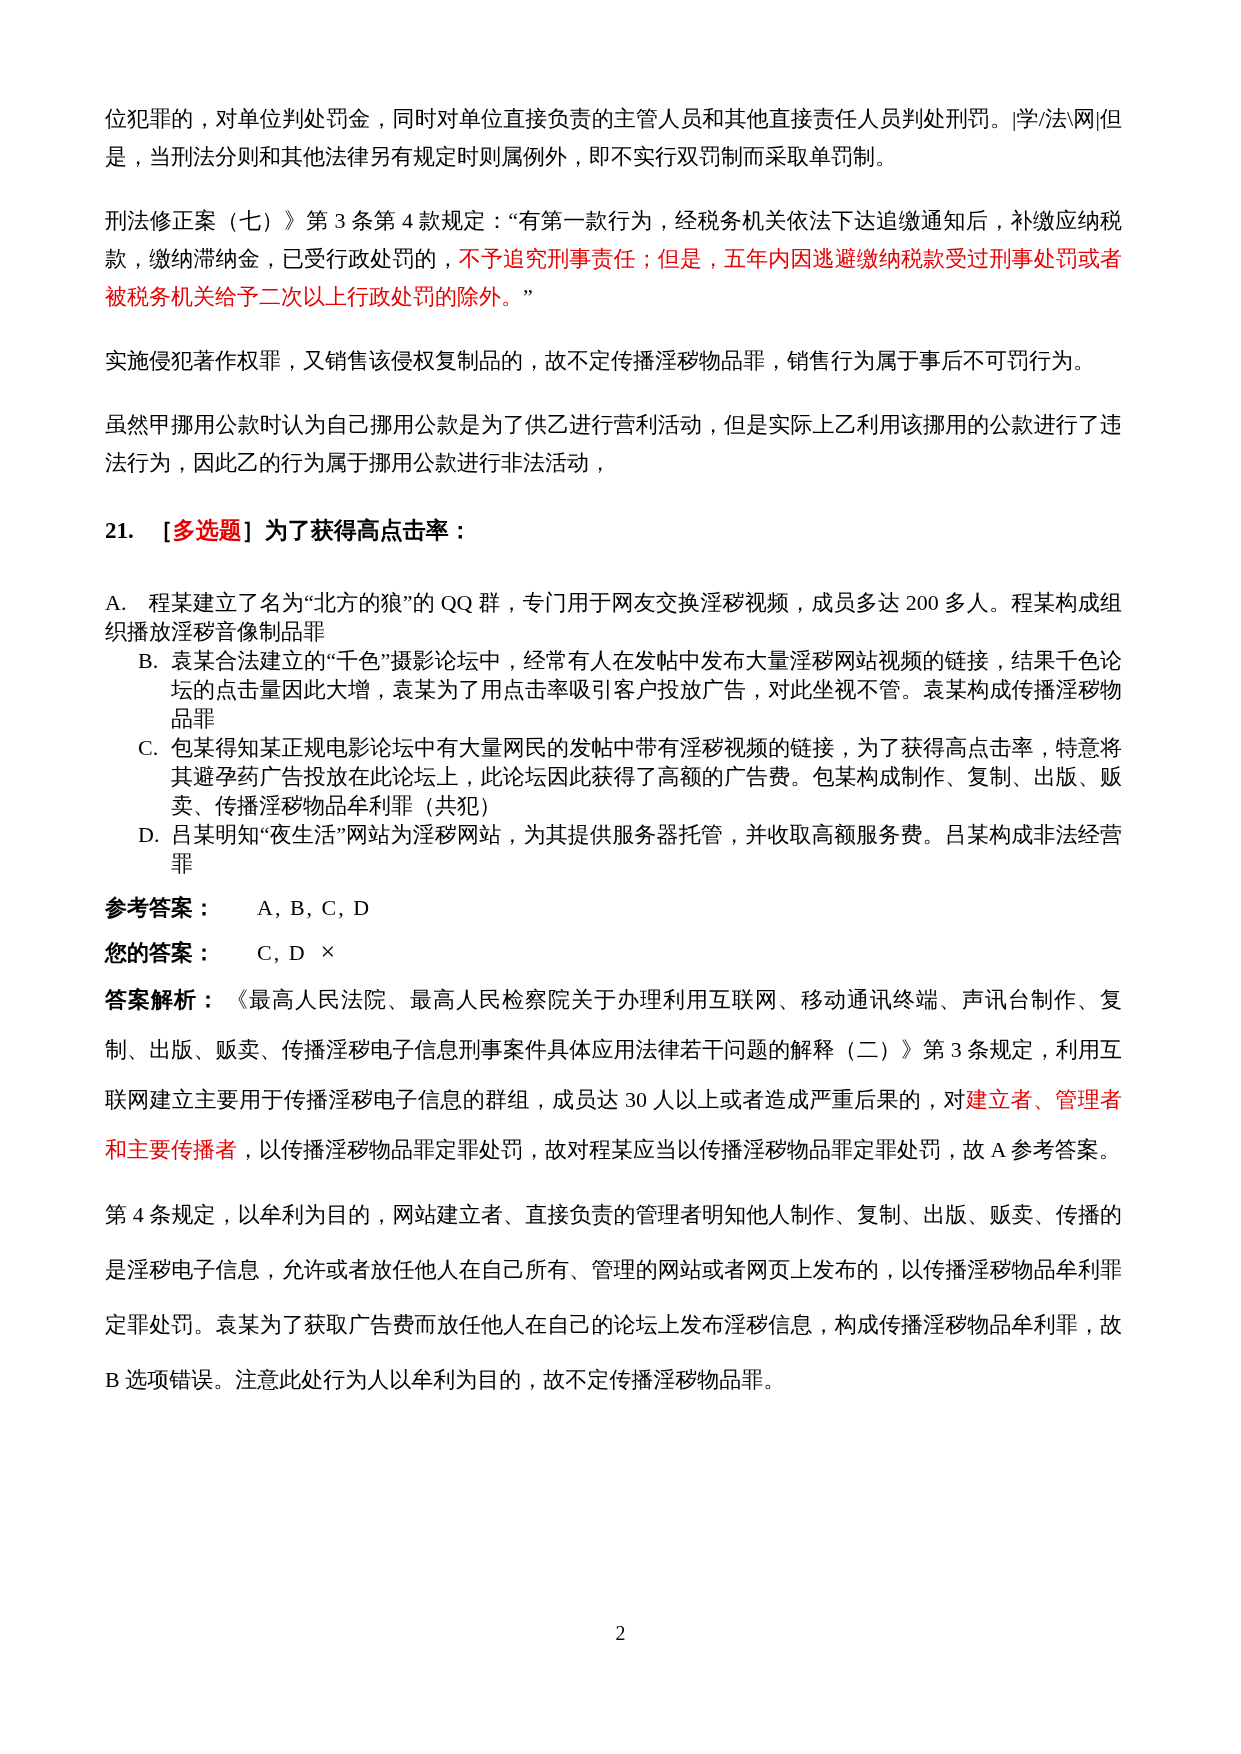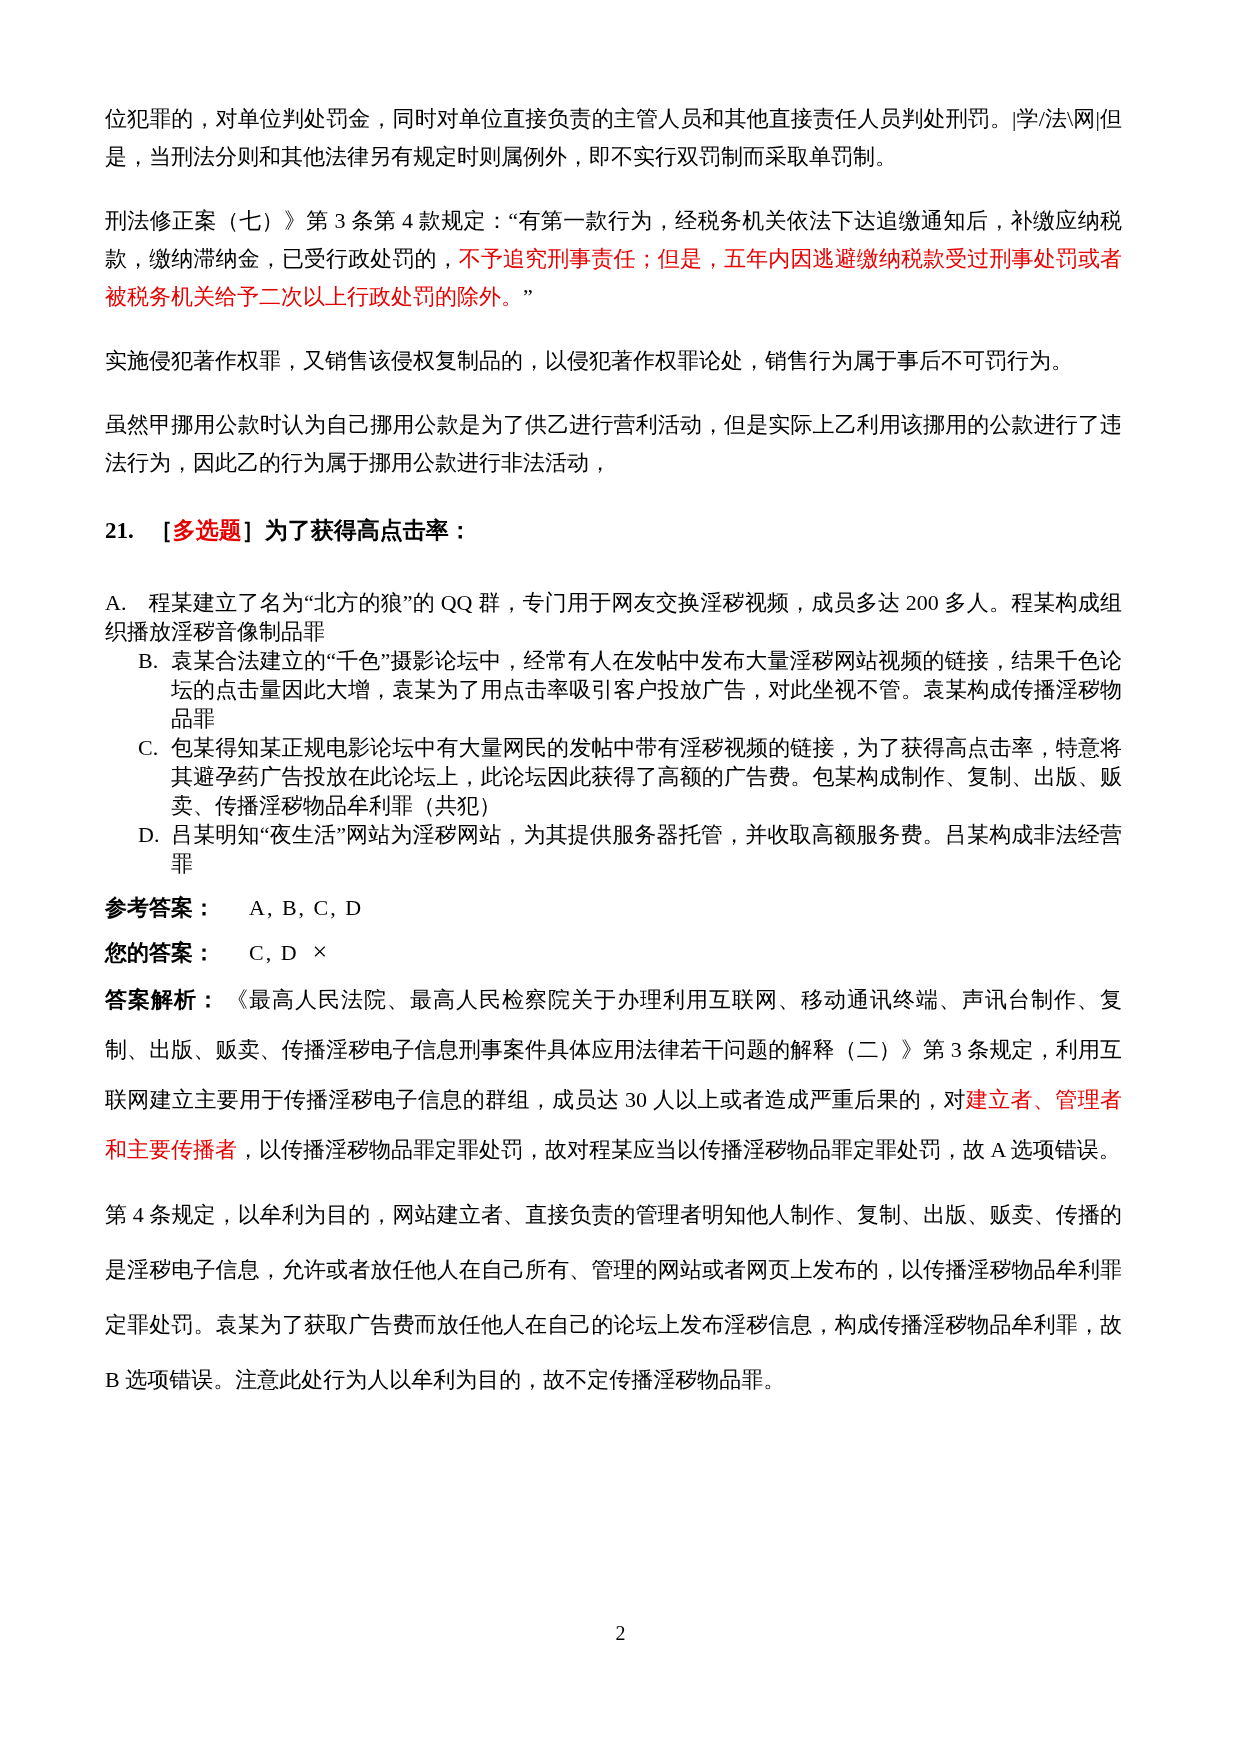--- a/index.html
+++ b/index.html
@@ -25,21 +25,21 @@
   .question-title .q-num { margin-right: 16px; }
 
   .options { margin-top: 42px; }
   .option { line-height: 29px; text-align: justify; }
   .option-flat .opt-label { margin-right: 22px; }
   .option-hanging { position: relative; padding-left: 66px; }
   .option-hanging .opt-label { position: absolute; left: 33px; top: 0; }
 
   .answers { margin-top: 8px; }
   .answer-line { line-height: 44px; }
-  .answer-label { font-weight: bold; margin-right: 14px; }
+  .answer-label { font-weight: bold; margin-right: 22px; }
   .answer-value { letter-spacing: 2px; margin-left: 20px; }
   .wrong-mark { font-size: 26px; margin-left: 14px; }
 
   .analysis { line-height: 50px; text-align: justify; }
   .analysis .answer-label { margin-right: 6px; }
 
   .closing { margin-top: 12px; line-height: 55px; text-align: justify; }
 
   .page-number {
     position: absolute; top: 1622px; left: 0; right: 0;
@@ -48,21 +48,21 @@
 </style>
 </head>
 <body>
 
 <div class="content">
 
   <p class="para"><span>位犯罪的，对单位判处罚金，同时对单位直接负责的主管人员和其他直接责任人员判处刑罚。|学/法\网|但是，当刑法分则和其他法律另有规定时则属例外，即不实行双罚制而采取单罚制。</span></p>
 
   <p class="para"><span>刑法修正案（七）》第 3 条第 4 款规定：“有第一款行为，经税务机关依法下达追缴通知后，补缴应纳税款，缴纳滞纳金，已受行政处罚的，</span><span class="red">不予追究刑事责任；但是，五年内因逃避缴纳税款受过刑事处罚或者被税务机关给予二次以上行政处罚的除外。</span><span>”</span></p>
 
-  <p class="para"><span>实施侵犯著作权罪，又销售该侵权复制品的，以侵犯著作权罪论处，销售行为属于事后不可罚行为。</span></p>
+  <p class="para"><span>实施侵犯著作权罪，又销售该侵权复制品的，故不定传播淫秽物品罪，销售行为属于事后不可罚行为。</span></p>
 
   <p class="para"><span>虽然甲挪用公款时认为自己挪用公款是为了供乙进行营利活动，但是实际上乙利用该挪用的公款进行了违法行为，因此乙的行为属于挪用公款进行非法活动，</span></p>
 
   <h2 class="question-title">
     <span class="q-num">21.</span><span>［</span><span class="red">多选题</span><span>］</span><span>为了获得高点击率：</span>
   </h2>
 
   <div class="options">
     <p class="option option-flat">
       <span class="opt-label">A.</span><span>程某建立了名为“北方的狼”的 QQ 群，专门用于网友交换淫秽视频，成员多达 200 多人。程某构成组织播放淫秽音像制品罪</span>
@@ -79,21 +79,21 @@
   </div>
 
   <div class="answers">
     <p class="answer-line">
       <span class="answer-label">参考答案：</span><span class="answer-value">A, B, C, D</span>
     </p>
     <p class="answer-line">
       <span class="answer-label">您的答案：</span><span class="answer-value">C, D</span><span class="wrong-mark">×</span>
     </p>
     <p class="analysis">
-      <span class="answer-label">答案解析：</span><span><span>《最高人民法院、最高人民检察院关于办理利用互联网、移动通讯终端、声讯台制作、复制、出版、贩卖、传播淫秽电子信息刑事案件具体应用法律若干问题的解释（二）》第 3 条规定，利用互联网建立主要用于传播淫秽电子信息的群组，成员达 30 人以上或者造成严重后果的，对</span><span class="red">建立者、管理者和主要传播者</span><span>，以传播淫秽物品罪定罪处罚，故对程某应当以传播淫秽物品罪定罪处罚，故 A 选项错误。</span></span>
+      <span class="answer-label">答案解析：</span><span><span>《最高人民法院、最高人民检察院关于办理利用互联网、移动通讯终端、声讯台制作、复制、出版、贩卖、传播淫秽电子信息刑事案件具体应用法律若干问题的解释（二）》第 3 条规定，利用互联网建立主要用于传播淫秽电子信息的群组，成员达 30 人以上或者造成严重后果的，对</span><span class="red">建立者、管理者和主要传播者</span><span>，以传播淫秽物品罪定罪处罚，故对程某应当以传播淫秽物品罪定罪处罚，故 A 参考答案。</span></span>
     </p>
   </div>
 
   <p class="closing"><span>第 4 条规定，以牟利为目的，网站建立者、直接负责的管理者明知他人制作、复制、出版、贩卖、传播的是淫秽电子信息，允许或者放任他人在自己所有、管理的网站或者网页上发布的，以传播淫秽物品牟利罪定罪处罚。袁某为了获取广告费而放任他人在自己的论坛上发布淫秽信息，构成传播淫秽物品牟利罪，故 B 选项错误。注意此处行为人以牟利为目的，故不定传播淫秽物品罪。</span></p>
 
 </div>
 
 <div class="page-number">2</div>
 
 </body></html>

